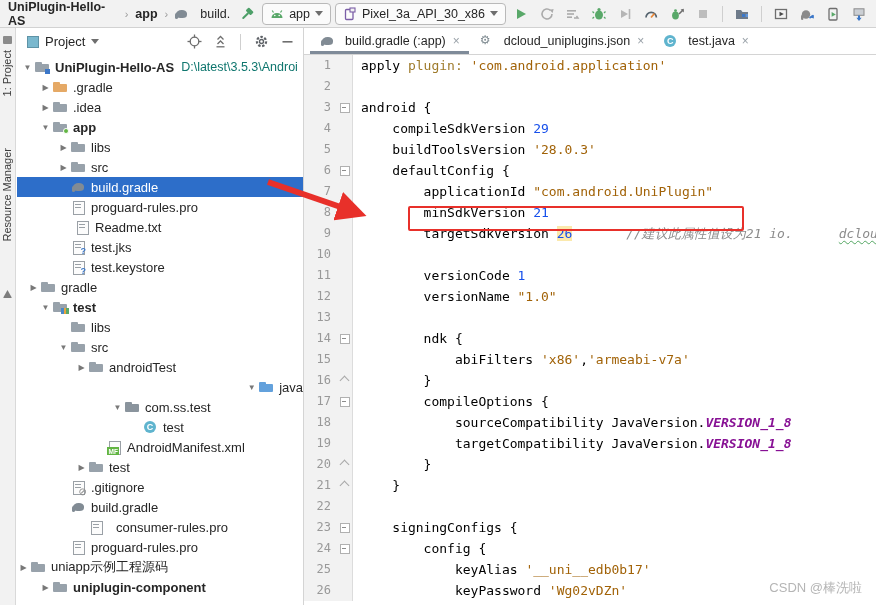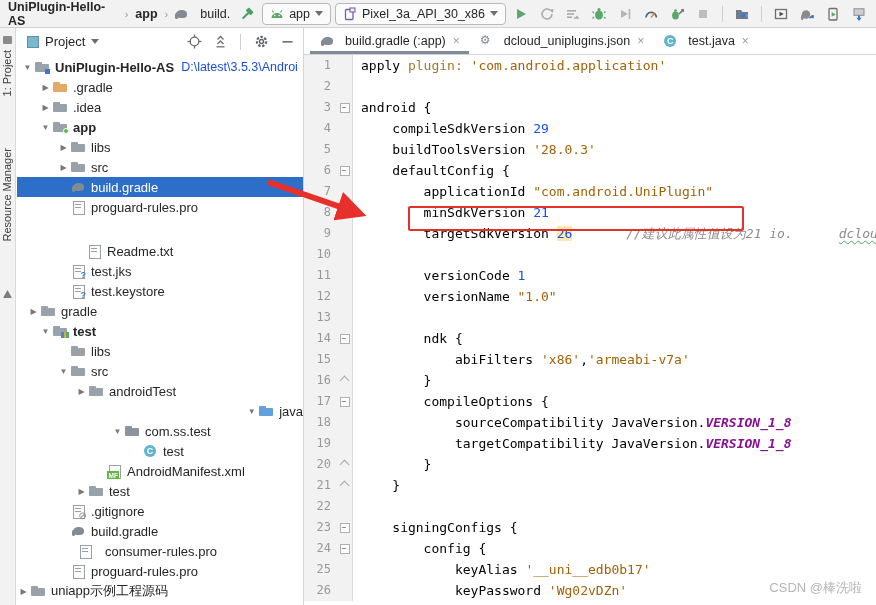--- a/index.html
+++ b/index.html
@@ -35,21 +35,21 @@
   .p-spacer { flex:1; }
   .p-hi { width:20px; height:20px; display:flex; align-items:center; justify-content:center; }
   .tree { position:absolute; left:0; top:29px; right:0; bottom:0; overflow:hidden; }
   .trow { display:flex; align-items:center; height:20px; white-space:nowrap; overflow:hidden; font-size:13px; color:#262626; }
   .trow.selected { background:#2D6EC9; color:#fff; }
   .trow.bold .tlabel { font-weight:bold; }
   .tarrow { width:13px; flex:none; text-align:center; font-size:8px; color:#787878; }
   .trow.selected .tarrow { color:#fff; }
   .tarrow.open::before { content:"\25BC"; }
   .tarrow.closed::before { content:"\25B6"; }
-  .tpath { color:#1d4ed8; font-size:12.5px; margin-left:7px; }
+  .tpath { color:#0f766e; font-size:12.5px; margin-left:7px; }
 
   
   .ti { width:17px; height:16px; position:relative; flex:none; margin-right:4px; }
   .ti.folder::before { content:""; position:absolute; left:1px; top:3px; width:7px; height:3px; background:#98A2AB; border-radius:1px 1px 0 0; }
   .ti.folder::after  { content:""; position:absolute; left:1px; top:5px; width:14px; height:8px; background:#98A2AB; border-radius:1px; }
   .ti.folder.orange::before, .ti.folder.orange::after { background:#E5A966; }
   .ti.folder.blue::before,   .ti.folder.blue::after   { background:#63A1DC; }
   .ti.folder.dark::before,   .ti.folder.dark::after   { background:#8A949D; }
   .ti .dot { position:absolute; right:0px; bottom:1px; width:6px; height:6px; border-radius:50%; background:#62B543; border:1px solid #fff; z-index:2; }
   .ti .bars { position:absolute; right:0; bottom:1px; width:8px; height:6px; z-index:2;
@@ -320,21 +320,21 @@
         <div class="trow selected" style="padding-left: 40px;">
           <span class="tarrow"></span>
           <span class="ti gradle"></span>
           <span class="tlabel">build.gradle</span>
         </div>
         <div class="trow" style="padding-left: 40px;">
           <span class="tarrow"></span>
           <span class="ti file"></span>
           <span class="tlabel">proguard-rules.pro</span>
         </div>
-        <div class="trow" style="padding-left: 56px; margin-top: 24px;">
+        <div class="trow" style="padding-left: 44px;">
           <span class="tarrow"></span>
           <span class="ti file"></span>
           <span class="tlabel">Readme.txt</span>
         </div>
         <div class="trow" style="padding-left: 40px;">
           <span class="tarrow"></span>
           <span class="ti file">
             <span class="q">?</span>
           </span>
           <span class="tlabel">test.jks</span>
@@ -407,21 +407,21 @@
           <span class="ti file">
             <span class="slash">⊘</span>
           </span>
           <span class="tlabel">.gitignore</span>
         </div>
         <div class="trow" style="padding-left: 40px;">
           <span class="tarrow"></span>
           <span class="ti gradle"></span>
           <span class="tlabel">build.gradle</span>
         </div>
-        <div class="trow" style="padding-left: 40px; gap: 7px;">
+        <div class="trow" style="padding-left: 51px; gap: 7px;">
           <span class="tarrow"></span>
           <span class="ti file"></span>
           <span class="tlabel">consumer-rules.pro</span>
         </div>
         <div class="trow" style="padding-left: 40px;">
           <span class="tarrow"></span>
           <span class="ti file"></span>
           <span class="tlabel">proguard-rules.pro</span>
         </div>
         <div class="trow" style="">

